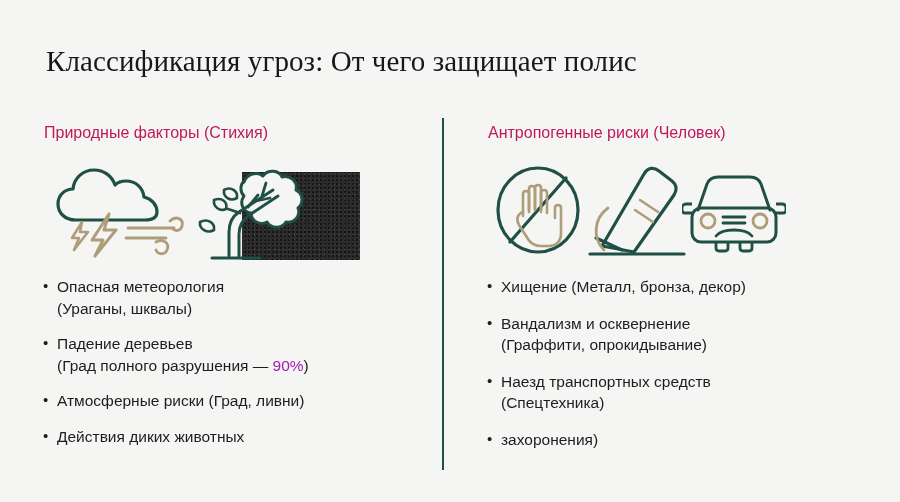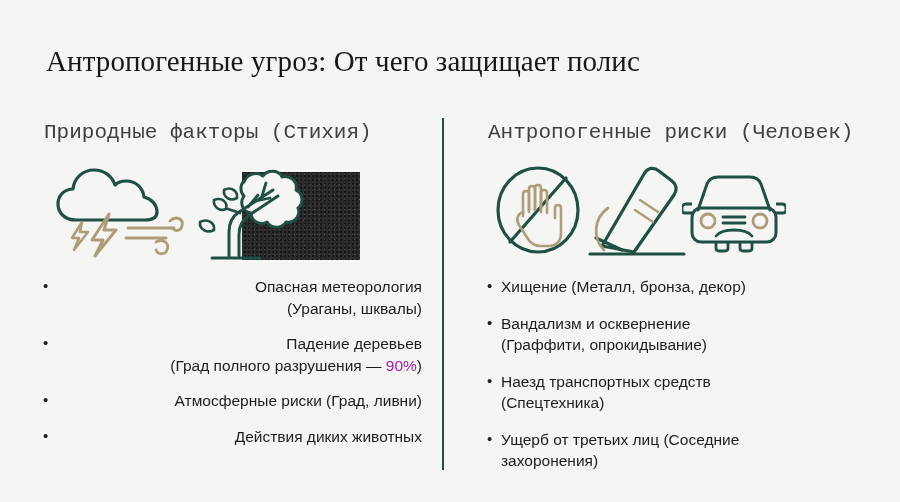--- a/index.html
+++ b/index.html
@@ -56,24 +56,24 @@
   .divider {
     position: absolute;
     left: 442px;
     top: 8px;
     width: 2px;
     height: 352px;
     background: #1f4f45;
   }
 
   .col-head {
-    font-family: Liberation Mono, monospace;
-    font-size: 21px;
+    font-family: Liberation Sans, sans-serif;
+    font-size: 16px;
     line-height: 26px;
-    color: #404040;
+    color: #be185d;
     white-space: nowrap;
     margin: 0 0 0 2px;
     padding-top: 10px;
   }
 
   
   .icon-row {
     position: relative;
     height: 104px;
     margin-top: 10px;
@@ -100,21 +100,21 @@
     content: "•";
     position: absolute;
     left: 1px;
     top: -1px;
     font-size: 15px;
     color: #1c1d1f;
   }
   .bullets .l2 { display: block; }
   .hl { color: #a21caf; }
 
-  .col-left .bullets  { margin-top: 16px; text-align: right; }
+  .col-left .bullets  { margin-top: 16px; }
   .col-right .bullets { margin-top: 16px; }
   .col-right .bullets li { margin-bottom: 15px; }
 
   
   .granite {
     position: absolute;
     background-color: #2a2b2a;
     background-image:
       radial-gradient(rgba(255,255,255,.16) 0.6px, transparent 0.7px),
       radial-gradient(rgba(255,255,255,.10) 0.5px, transparent 0.6px),
@@ -122,21 +122,21 @@
       radial-gradient(rgba(180,185,180,.14) 0.5px, transparent 0.6px);
     background-size: 5px 5px, 7px 7px, 4px 4px, 9px 9px;
     background-position: 0 0, 2px 3px, 1px 2px, 4px 6px;
   }
 </style>
 </head>
 <body>
 
 <div class="slide">
 
-  <div class="slide-title">Антропогенные угроз: От чего защищает полис</div>
+  <div class="slide-title">Классификация угроз: От чего защищает полис</div>
 
   <div class="columns">
 
     <div class="divider"></div>
 
     <div class="col col-left">
 
       <div class="col-head">Природные факторы (Стихия)</div>
 
       <div class="icon-row">
@@ -244,20 +244,19 @@
         </li>
         <li>
           <span class="l1">Вандализм и осквернение</span>
           <span class="l2">(Граффити, опрокидывание)</span>
         </li>
         <li>
           <span class="l1">Наезд транспортных средств</span>
           <span class="l2">(Спецтехника)</span>
         </li>
         <li>
-          <span class="l1">Ущерб от третьих лиц (Соседние</span>
           <span class="l2">захоронения)</span>
         </li>
       </ul>
     </div>
 
   </div>
 </div>
 
 </body></html>

